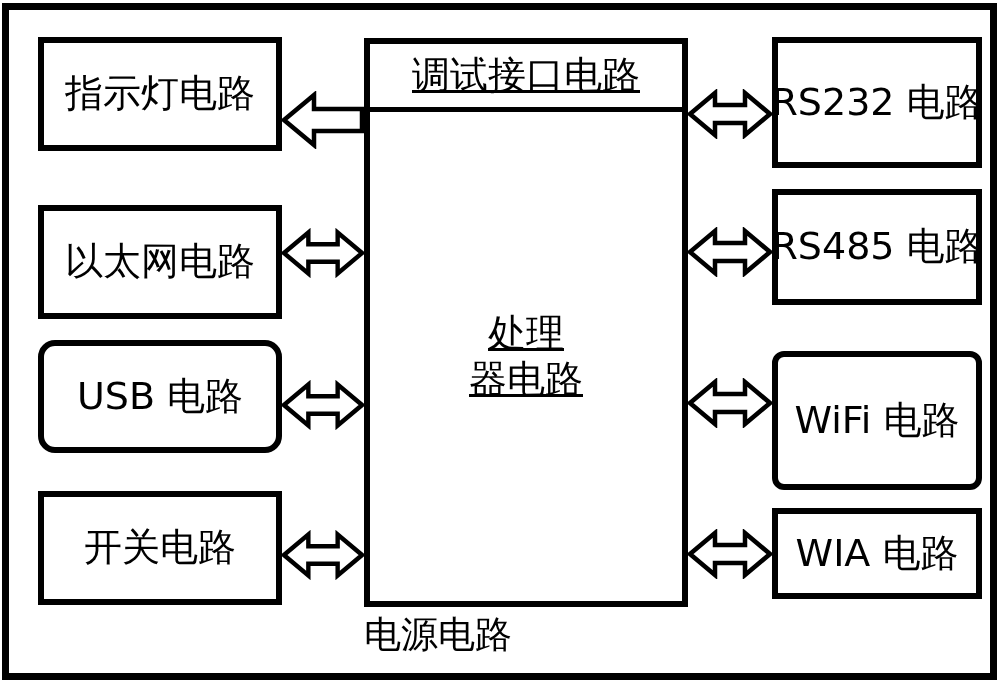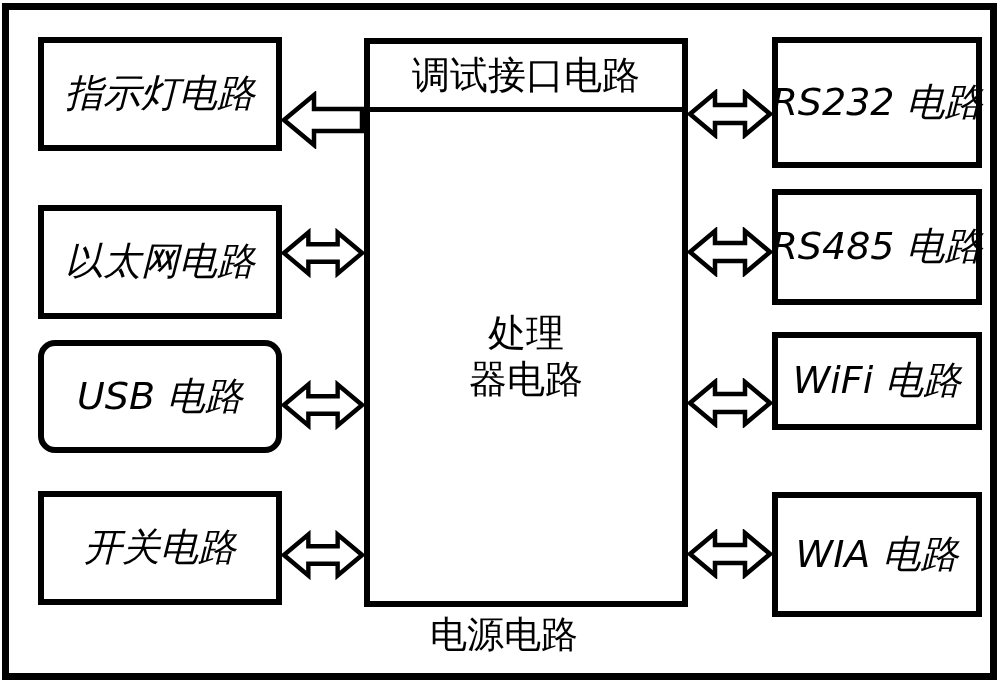--- a/index.html
+++ b/index.html
@@ -24,44 +24,44 @@
     position: absolute;
     border: 6px solid #000;
     background: #ffffff;
     box-sizing: border-box;
     display: flex;
     align-items: center;
     justify-content: center;
     font-size: 38px;
     line-height: 1.1;
     white-space: nowrap;
-    font-style: italic;
   }
   
   .lbox { left: 38px; width: 244px; }
   .lbox1 { top: 37px;  height: 114px; }
   .lbox2 { top: 189px; height: 114px; margin-top: 16px; }
   .lbox3 { top: 340px; height: 113px; border-radius: 17px; }
   .lbox4 { top: 491px; height: 114px; }
   
   .rbox { left: 772px; width: 210px; }
   .rbox1 { top: 37px;  height: 131px; }
   .rbox2 { top: 189px; height: 116px; }
-  .rbox3 { top: 332px; height: 98px; }
-  .rbox4 { top: 492px; height: 125px; }
+  .rbox3 { top: 351px; height: 139px; border-radius: 12px; }
+  .rbox4 { top: 508px; height: 91px; }
   
   .center-box {
     position: absolute;
     left: 364px; top: 38px;
     width: 324px; height: 569px;
     border: 6px solid #000;
     box-sizing: border-box;
     background: #ffffff;
     display: flex;
     flex-direction: column;
+    text-decoration: underline;
   }
   .center-top {
     height: 63px;
     border-bottom: 5px solid #000;
     display: flex;
     align-items: center;
     justify-content: center;
     font-size: 38px;
     white-space: nowrap;
     flex: none;
@@ -73,21 +73,20 @@
     align-items: center;
     justify-content: center;
     font-size: 38px;
     line-height: 1.2;
     text-align: center;
   }
   .power-label {
     position: absolute;
     left: 364px; top: 610px;
     width: 280px;
-    text-align: center;
     font-size: 37px;
     white-space: nowrap;
   }
   .arrow { position: absolute; }
   .arrow polygon {
     fill: #ffffff;
     stroke: #000000;
     stroke-width: 4.5;
     stroke-linejoin: miter;
   }

